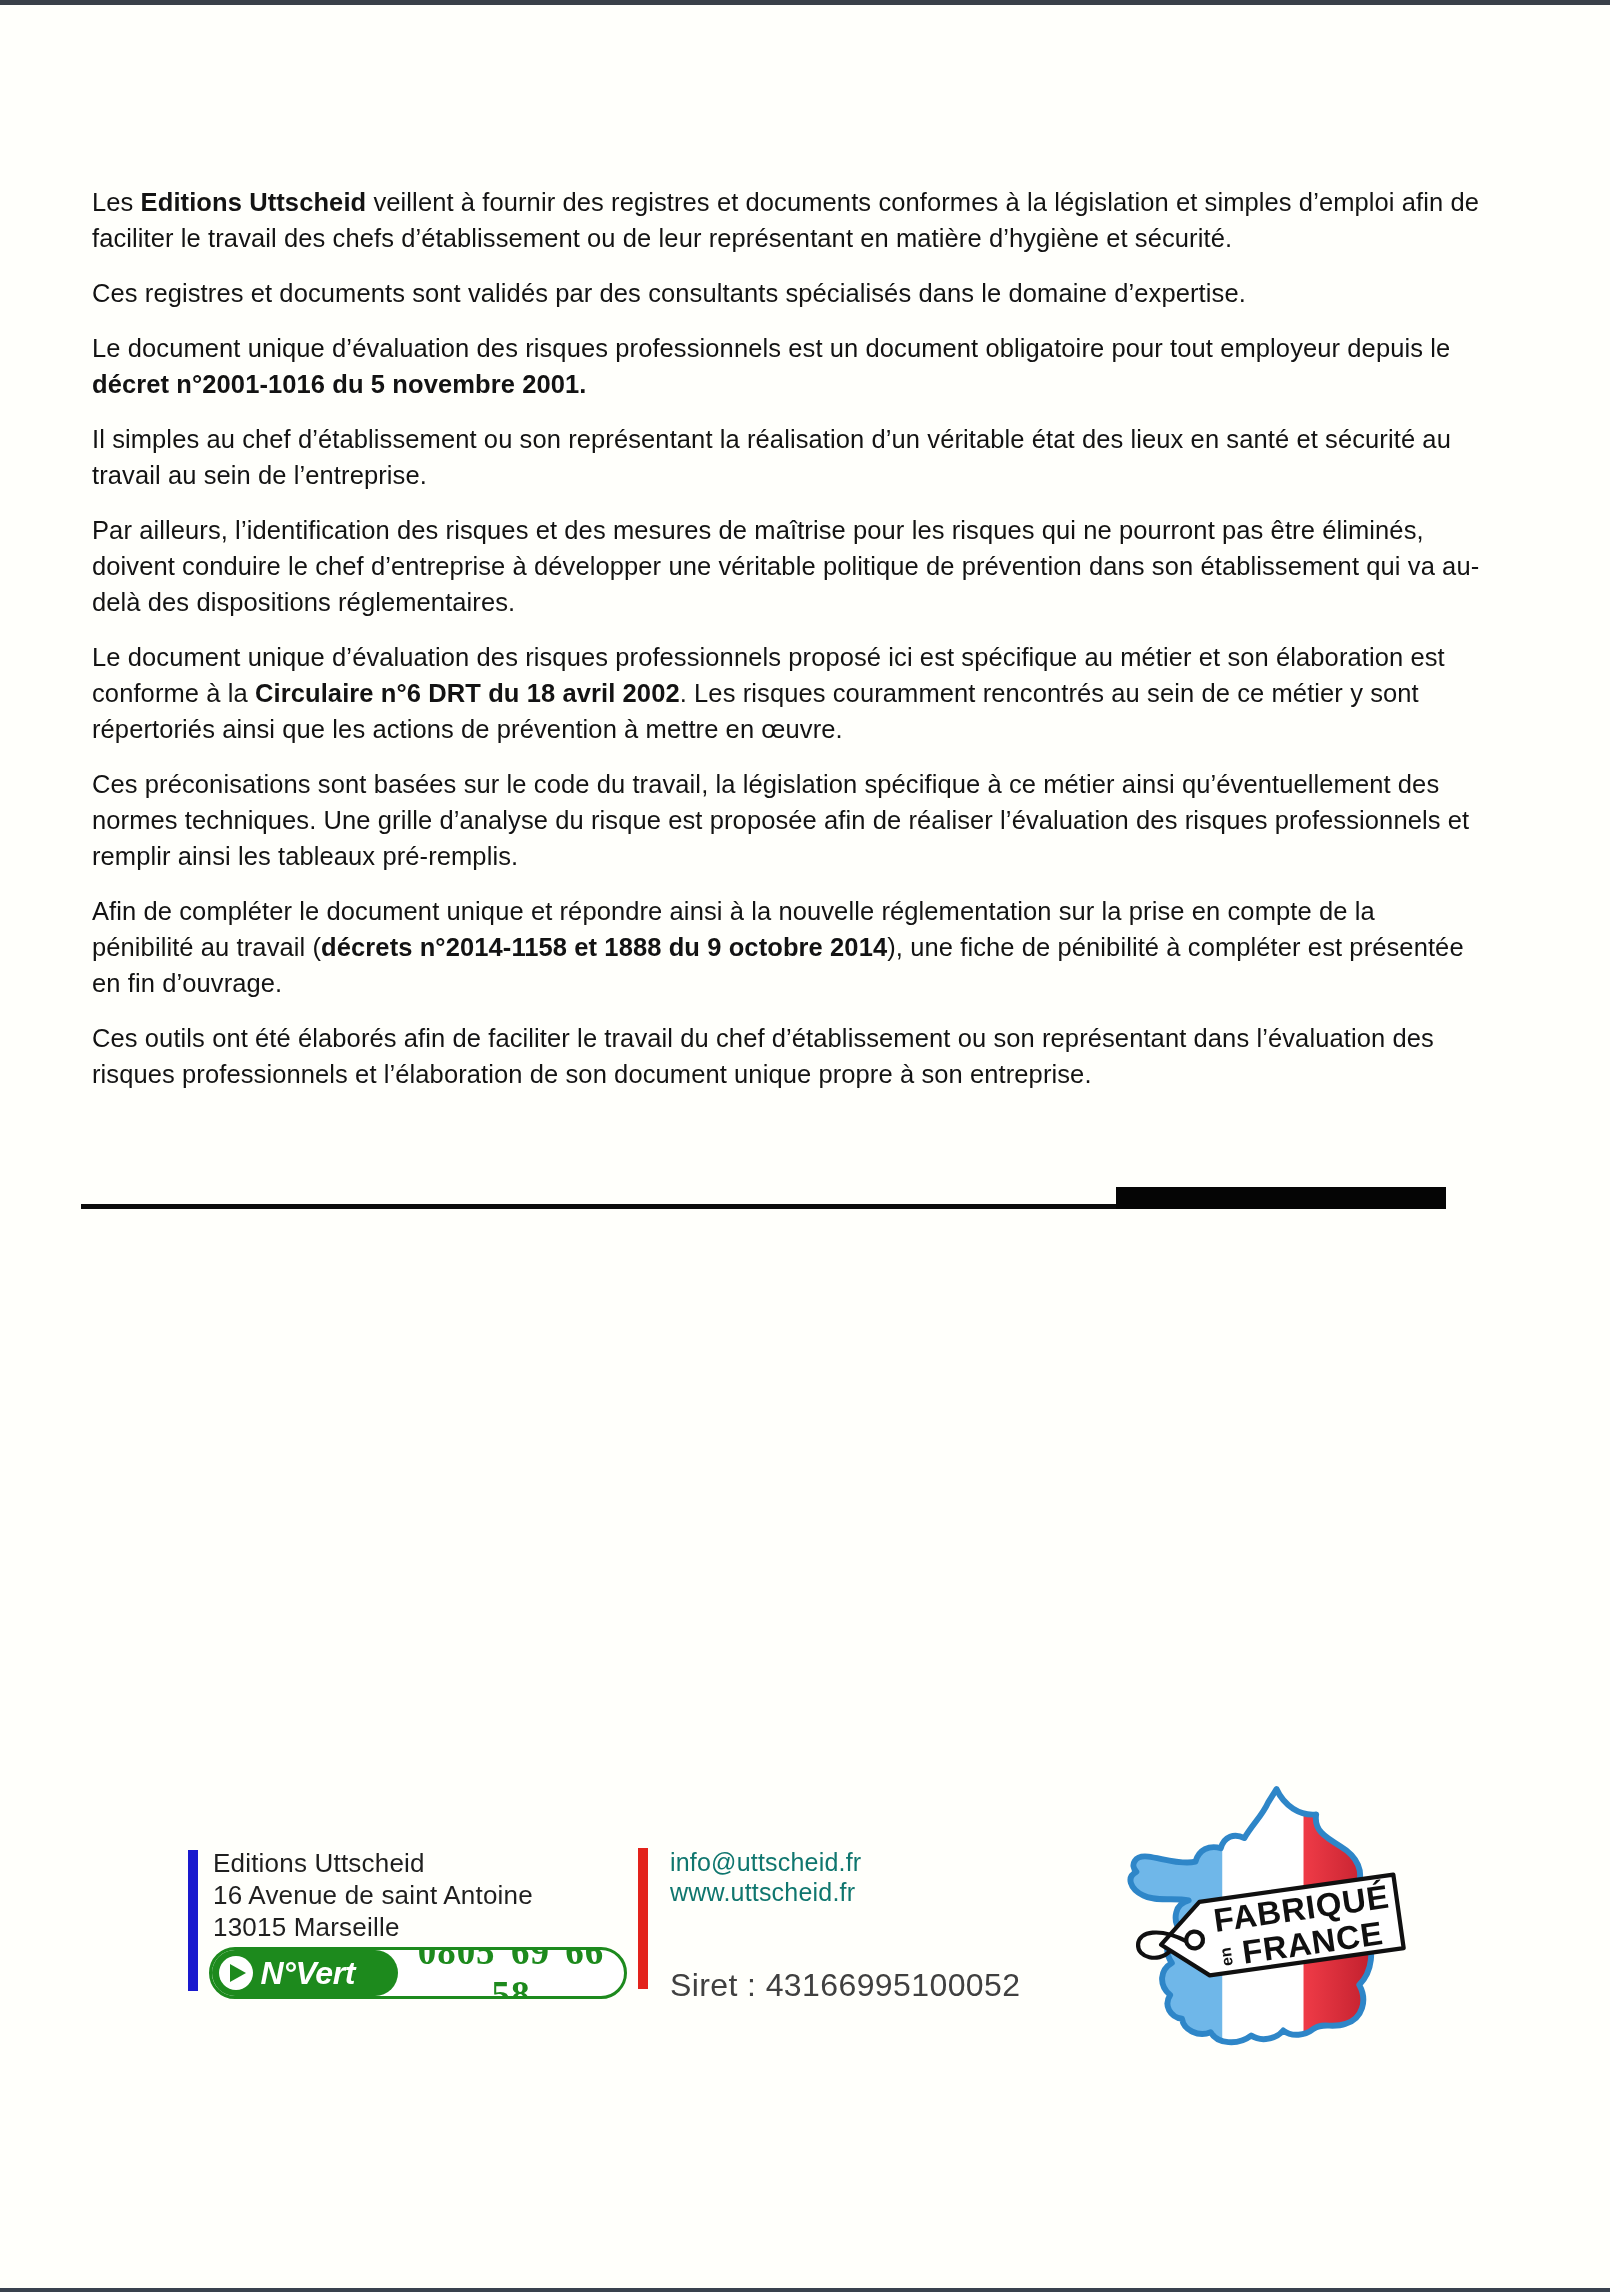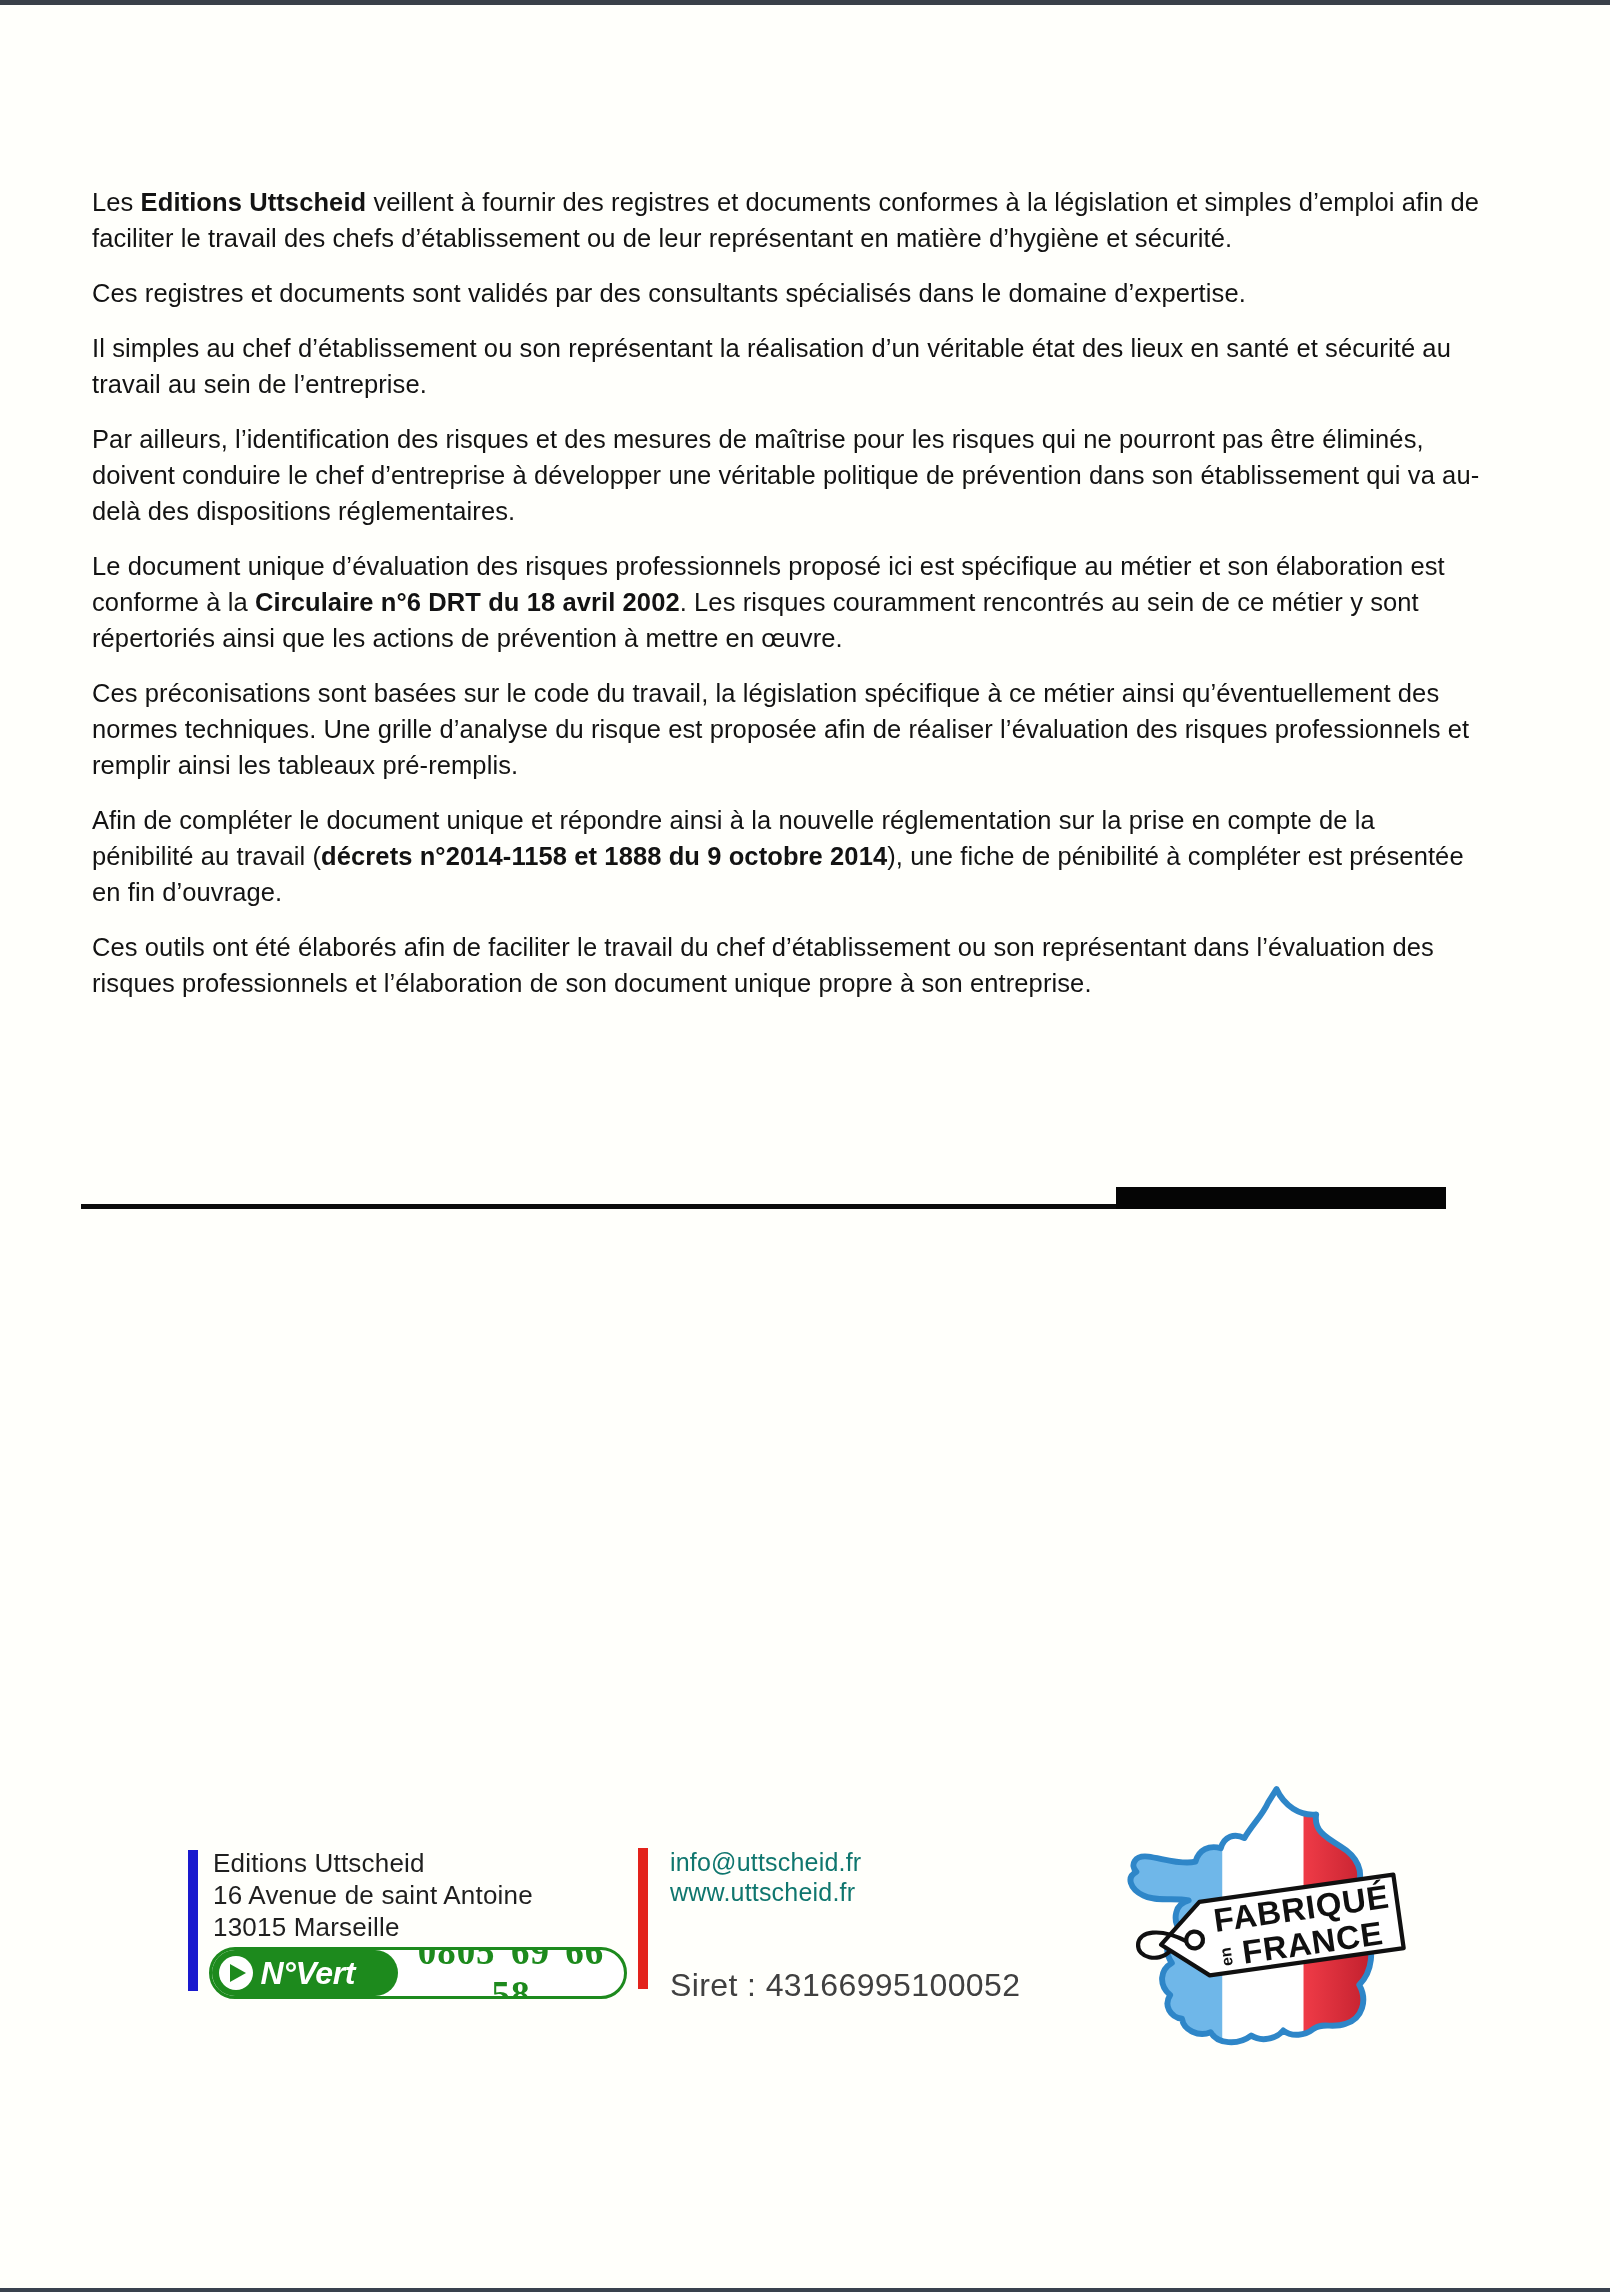--- a/index.html
+++ b/index.html
@@ -76,20 +76,21 @@
 </head>
 <body>
 
 <div class="page">
 
   <div class="top-bar"></div>
 
   <div class="bodytext" id="paragraphs">
       <p><span>Les </span><b>Editions Uttscheid</b><span> veillent à fournir des registres et documents conformes à la législation et simples d’emploi afin de faciliter le travail des chefs d’établissement ou de leur représentant en matière d’hygiène et sécurité.</span></p>
       <p><span>Ces registres et documents sont validés par des consultants spécialisés dans le domaine d’expertise.</span></p>
+      <p><span>Le document unique d’évaluation des risques professionnels est un document obligatoire pour tout employeur depuis le </span><b>décret n°2001-1016 du 5 novembre 2001.</b></p>
       <p><span>Il simples au chef d’établissement ou son représentant la réalisation d’un véritable état des lieux en santé et sécurité au travail au sein de l’entreprise.</span></p>
       <p><span>Par ailleurs, l’identification des risques et des mesures de maîtrise pour les risques qui ne pourront pas être éliminés, doivent conduire le chef d’entreprise à développer une véritable politique de prévention dans son établissement qui va au-delà des dispositions réglementaires.</span></p>
       <p><span>Le document unique d’évaluation des risques professionnels proposé ici est spécifique au métier et son élaboration est conforme à la </span><b>Circulaire n°6 DRT du 18 avril 2002</b><span>. Les risques couramment rencontrés au sein de ce métier y sont répertoriés ainsi que les actions de prévention  à mettre en œuvre.</span></p>
       <p><span>Ces préconisations sont basées sur le code du travail, la législation spécifique à ce métier ainsi qu’éventuellement des normes techniques. Une grille d’analyse du risque est proposée afin de réaliser l’évaluation des risques professionnels et remplir ainsi les tableaux pré-remplis.</span></p>
       <p><span>Afin de compléter le document unique et répondre ainsi à la nouvelle réglementation  sur la prise en compte de la pénibilité au travail (</span><b>décrets n°2014-1158 et 1888 du 9 octobre 2014</b><span>), une fiche de pénibilité à compléter est présentée en fin d’ouvrage.</span></p>
       <p><span>Ces outils ont été élaborés afin de faciliter le travail du chef d’établissement ou son représentant dans l’évaluation des risques professionnels et l’élaboration de son document unique propre à son entreprise.</span></p>
     </div>
 
   <div class="divider-line"></div>
   <div class="divider-block"></div>

